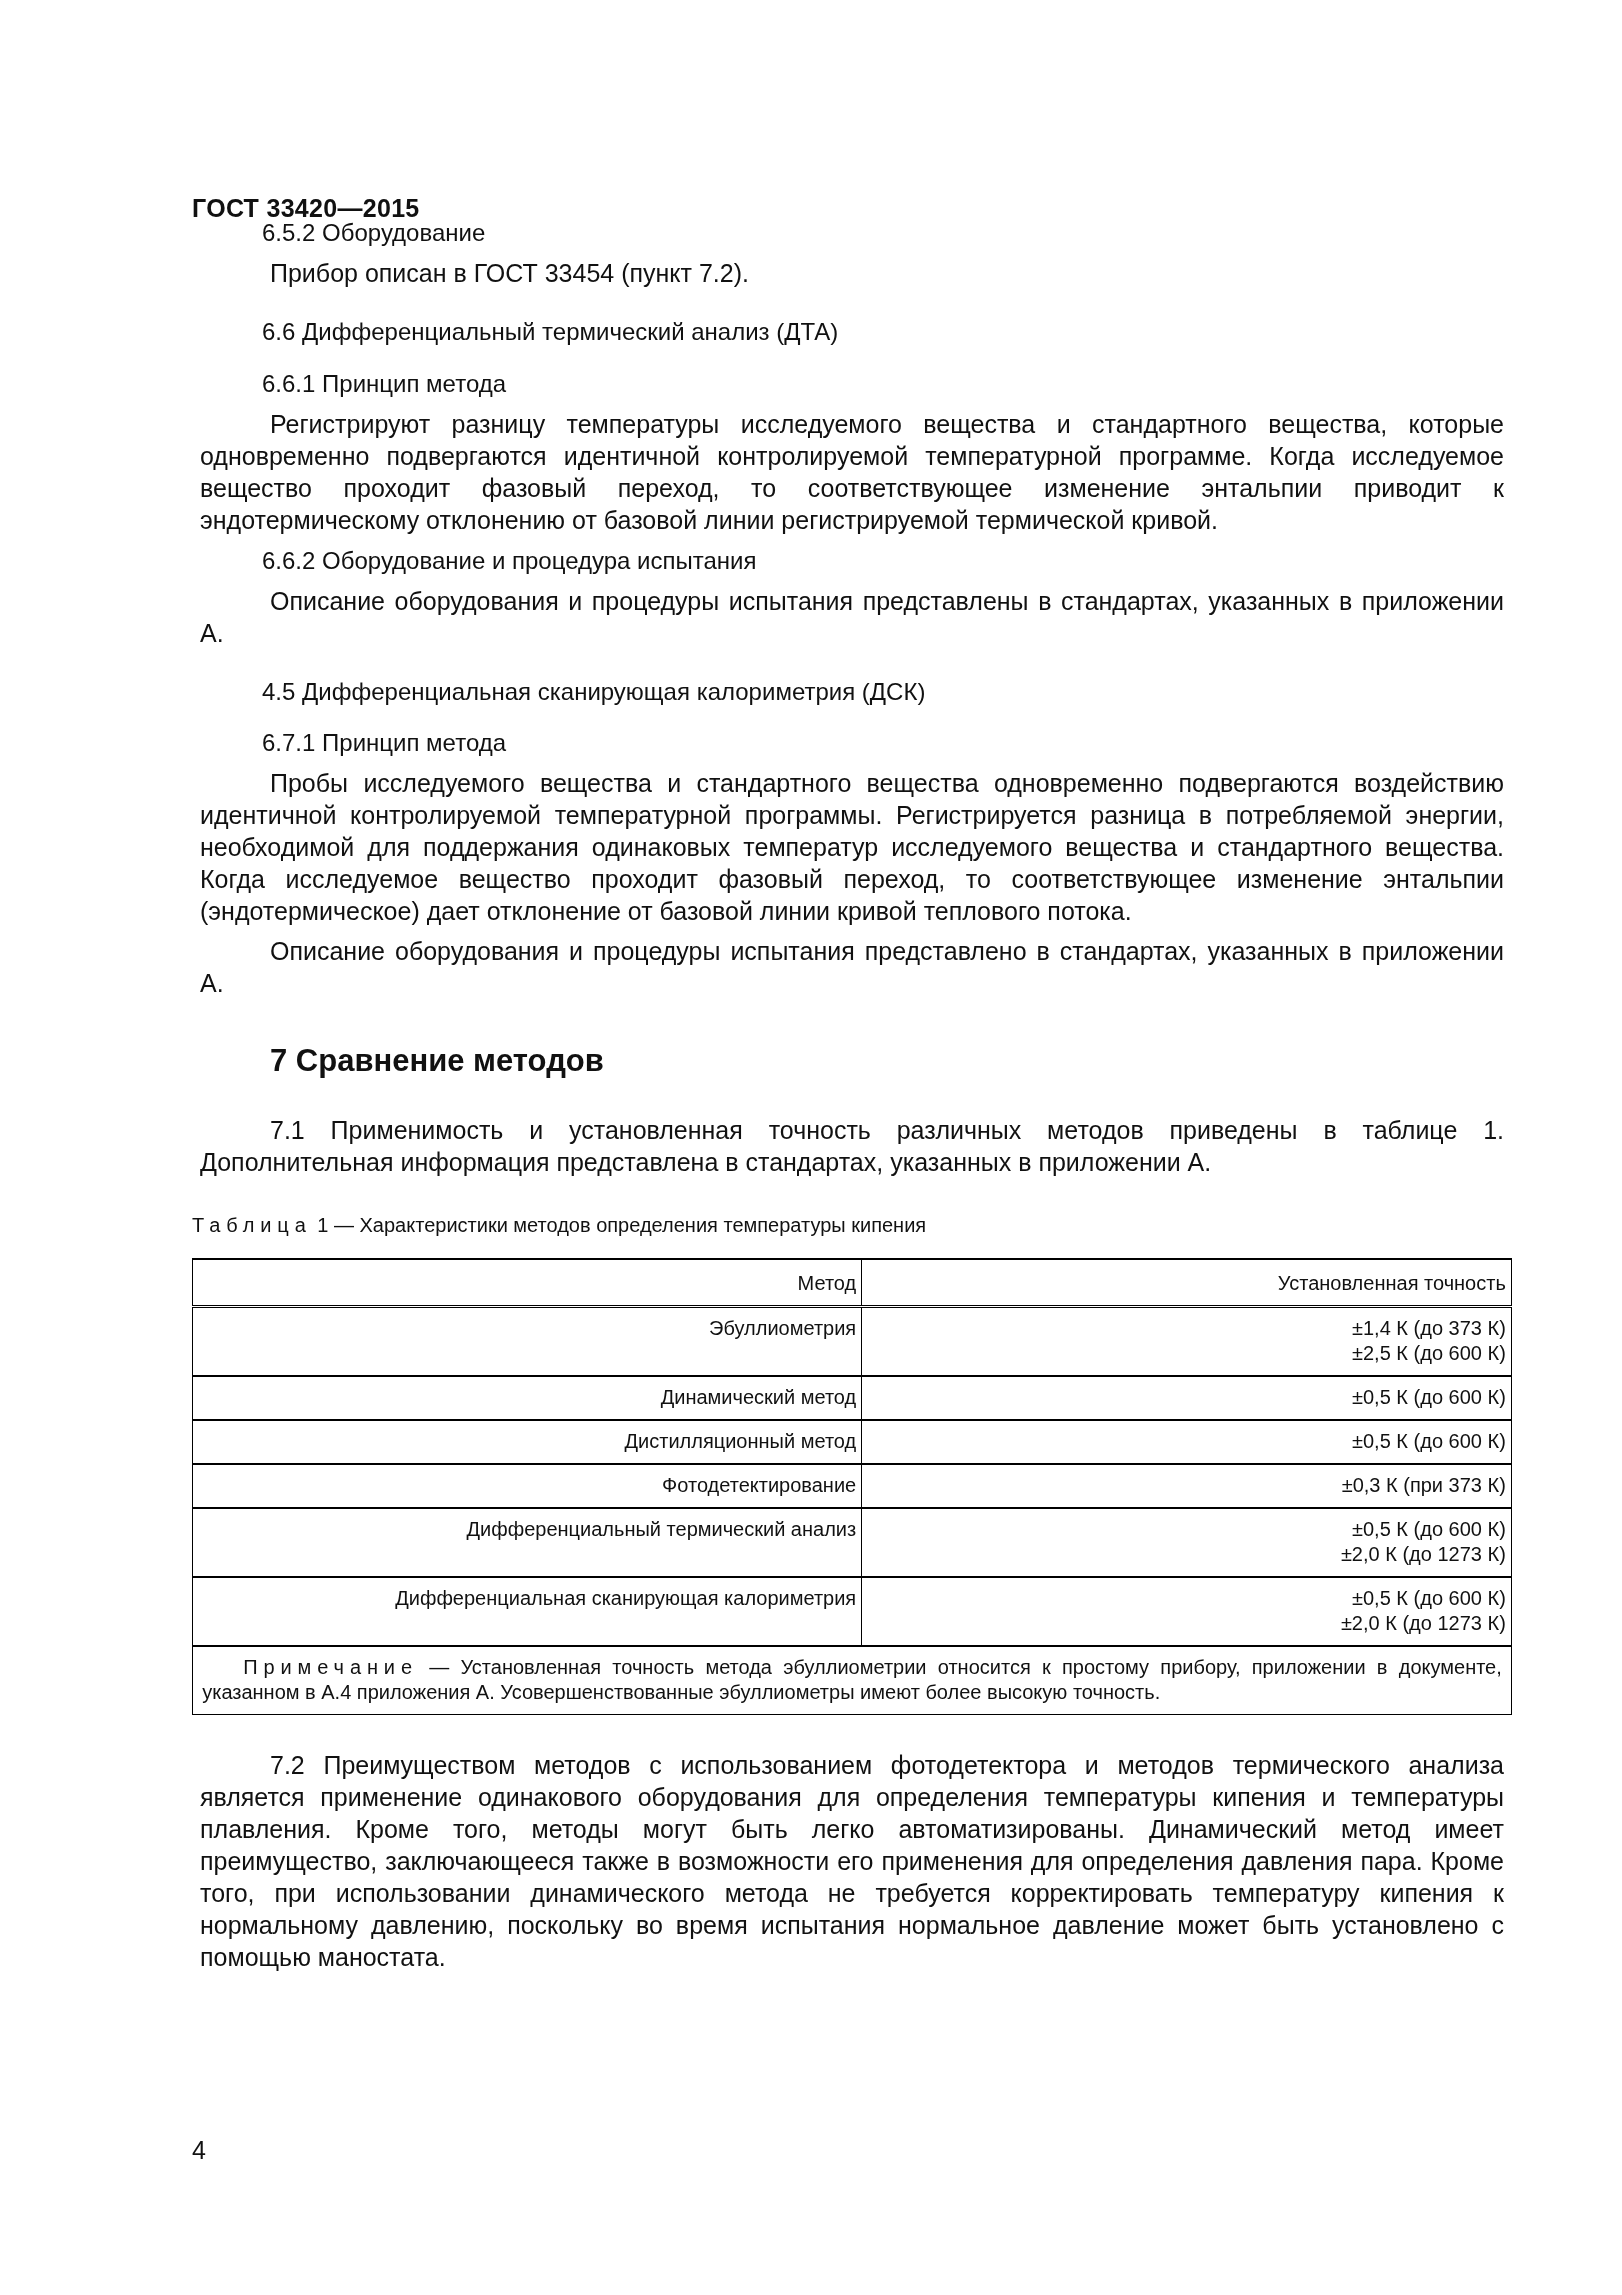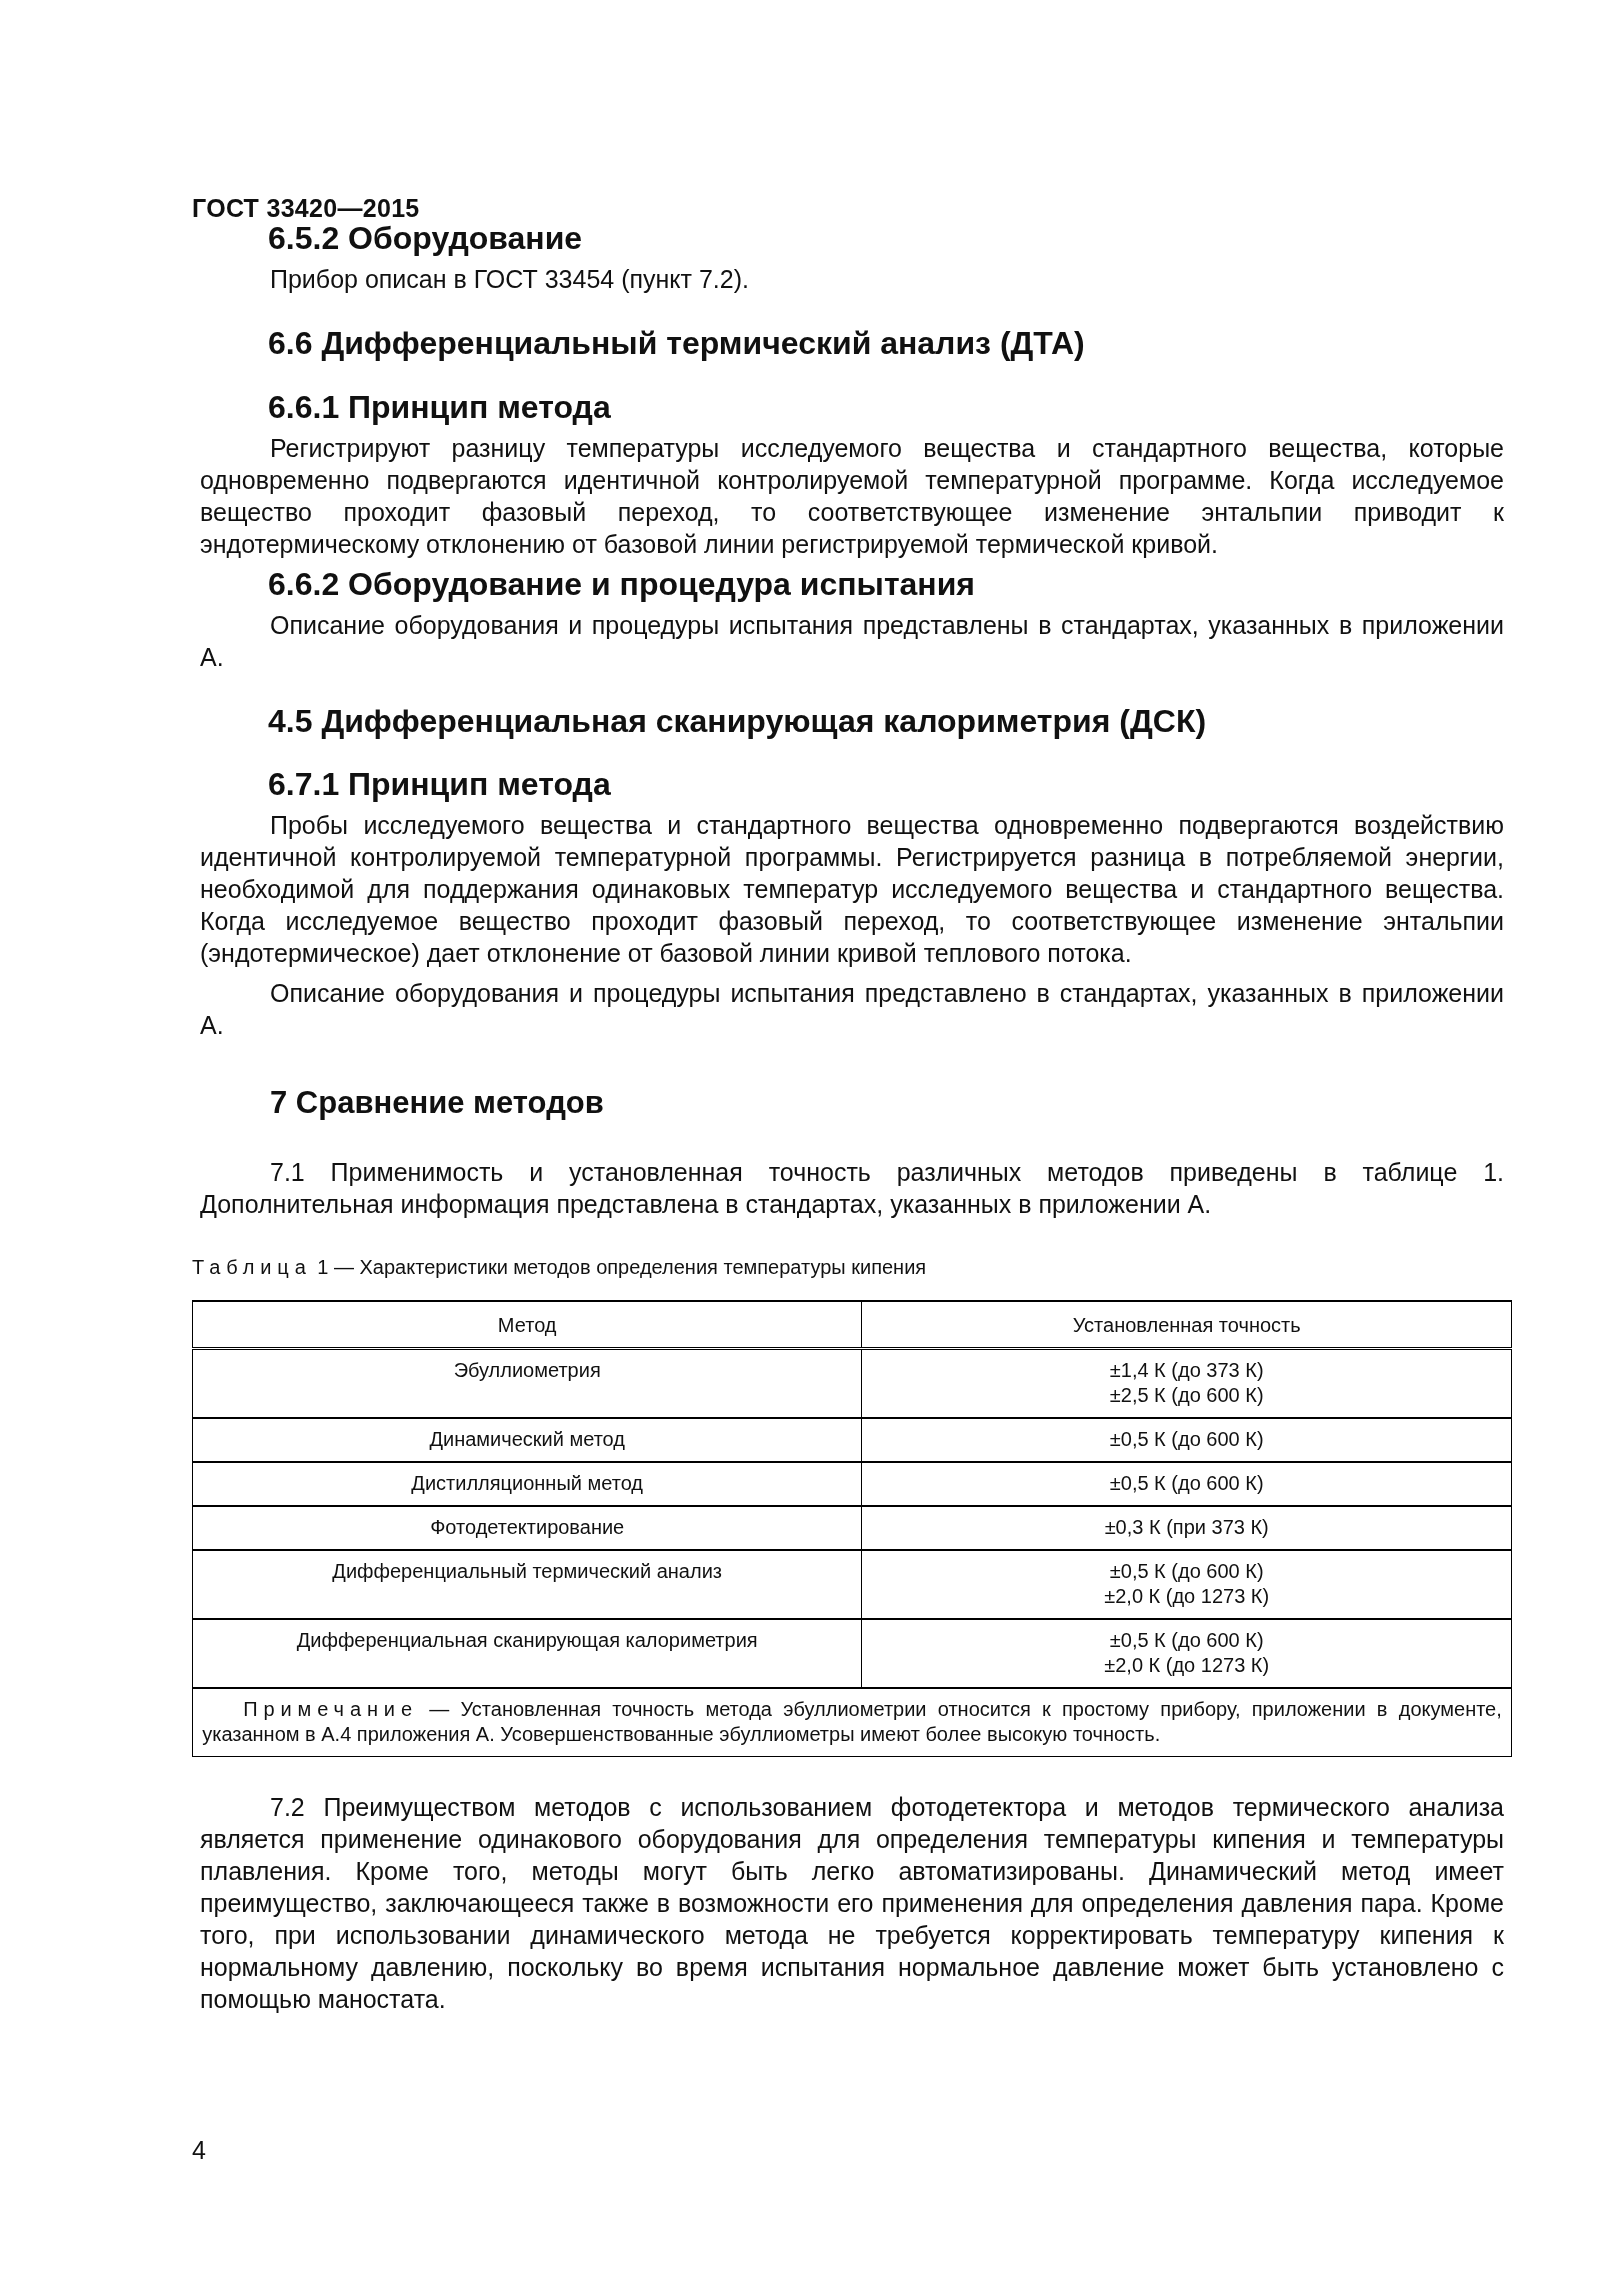--- a/index.html
+++ b/index.html
@@ -5,32 +5,32 @@
   html, body { margin: 0; padding: 0; background: #ffffff; }
   body {
     width: 1623px; height: 2295px; position: relative; overflow: hidden;
     font-family: "Liberation Sans", sans-serif; color: #111;
   }
   .page-header {
     position: absolute; left: 192px; top: 149px;
     font-size: 25px; font-weight: bold; letter-spacing: 0.3px; margin-top: 45px;
   }
   .content { position: absolute; left: 192px; width: 1320px; top: 216px; }
-  .h3 { font-size: 32px; font-weight: bold; text-indent: 70px; line-height: 33px; margin: 6px; }
+  .h3 { font-size: 24px; font-weight: normal; text-indent: 70px; line-height: 33px; margin: 0; }
   .p { font-size: 25px; line-height: 32px; text-indent: 70px; text-align: justify; margin: 8px; }
   .h2 { font-size: 31px; font-weight: bold; text-indent: 70px; line-height: 39px; margin: 8px; }
   .gap-s { height: 18.3px; }
   .gap-m { height: 26px; }
   .caption { font-size: 20px; line-height: 26px; margin: 0; }
   .spaced { letter-spacing: 5.9px; }
   table.t1 {
     width: 1320px; border-collapse: collapse; font-size: 20px; margin-top: 19.6px;
   }
   table.t1 td, table.t1 th {
-    border: 1.3px solid #000; text-align: center; vertical-align: top;
+    border: 1.3px solid #000; text-align: right; vertical-align: top;
     font-weight: normal; padding: 7.9px 5.2px 9.2px 5.2px; line-height: 25px;
   }
   table.t1 th { padding: 10.5px 5.2px 9.2px 5.2px; border-top: 2.6px solid #000; border-bottom: 3.3px double #000; }
   table.t1 tr.row td { border-top: 2.6px solid #000; }
   table.t1 td.col1 { width: 658px; }
   table.t1 td.note {
     text-align: justify; text-indent: 41px; padding: 7.9px 9.2px 9.2px 9.2px; border-top: 2.6px solid #000;
   }
   .page-num { position: absolute; left: 192px; top: 2136px; font-size: 25px; }
 </style>

